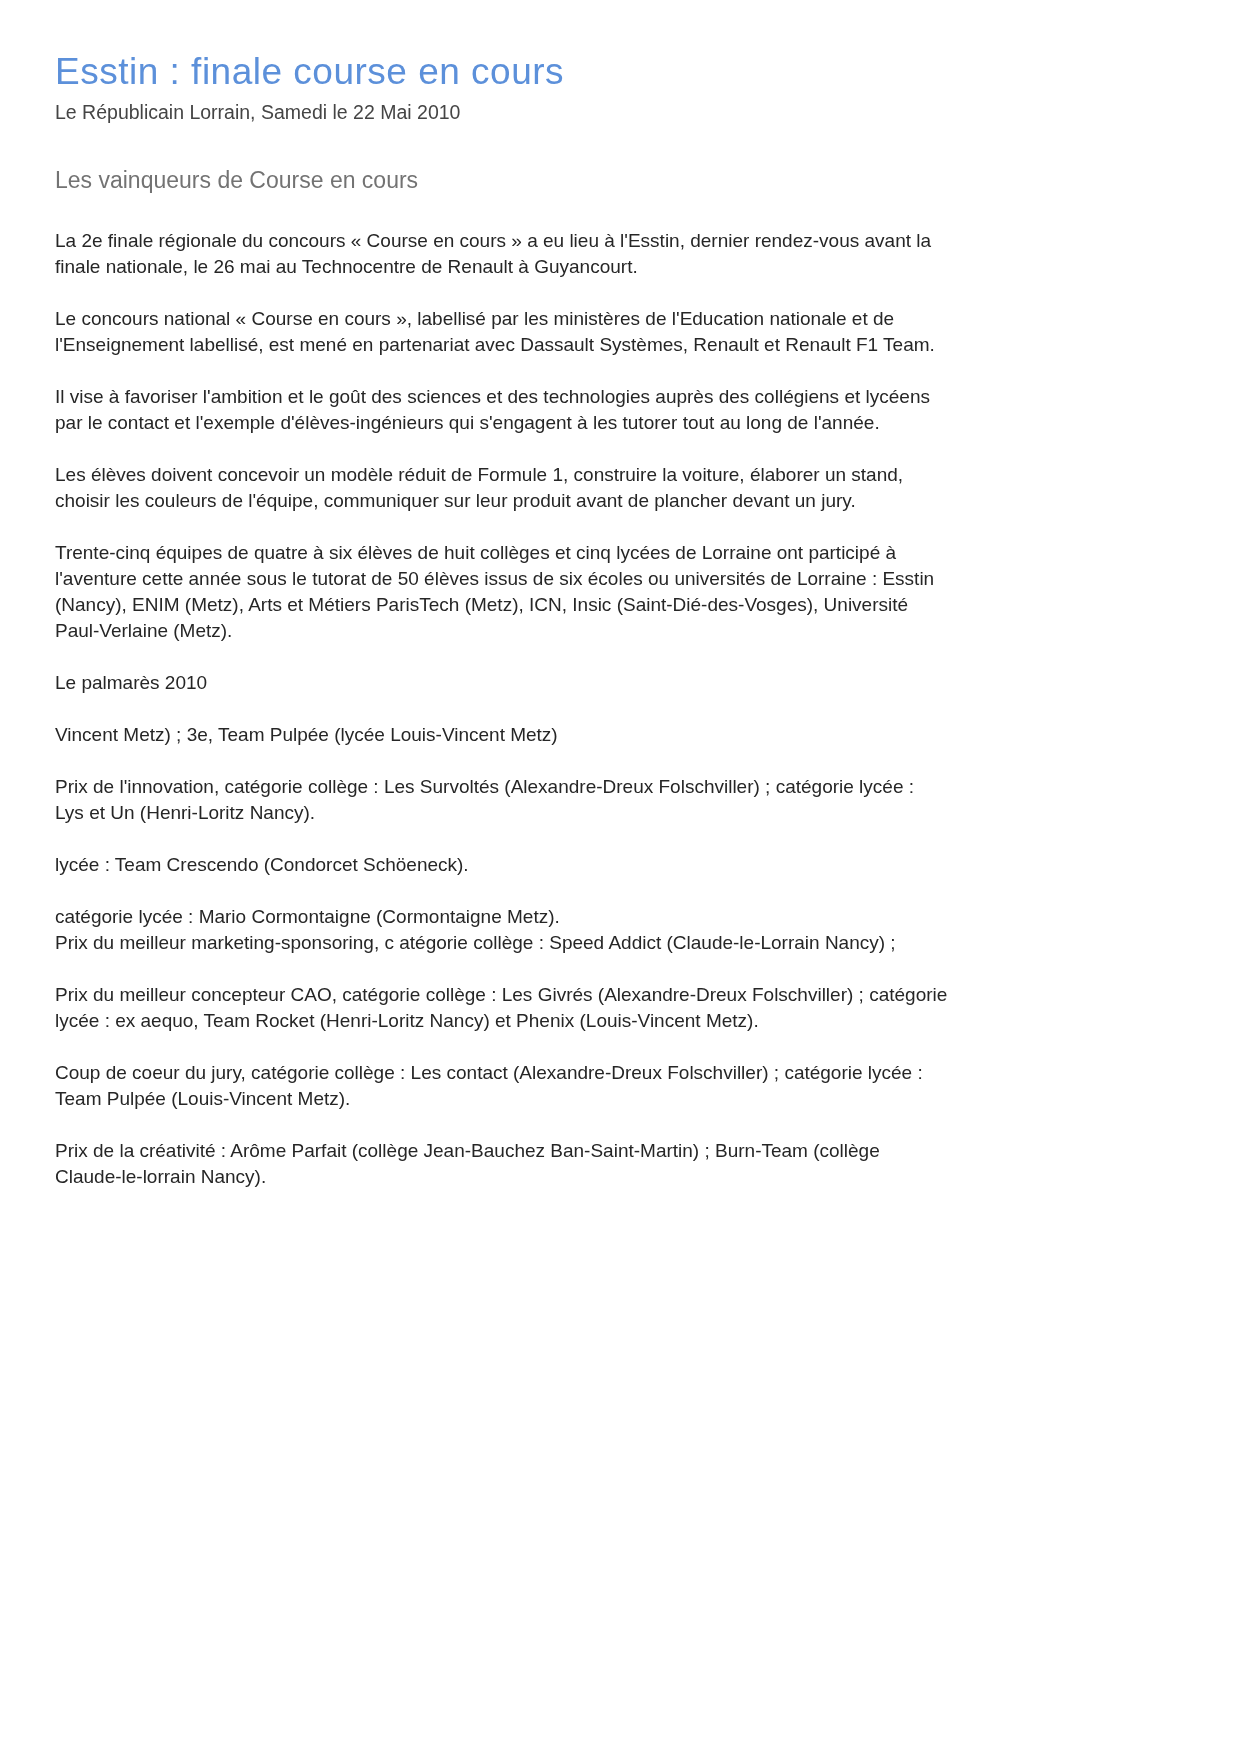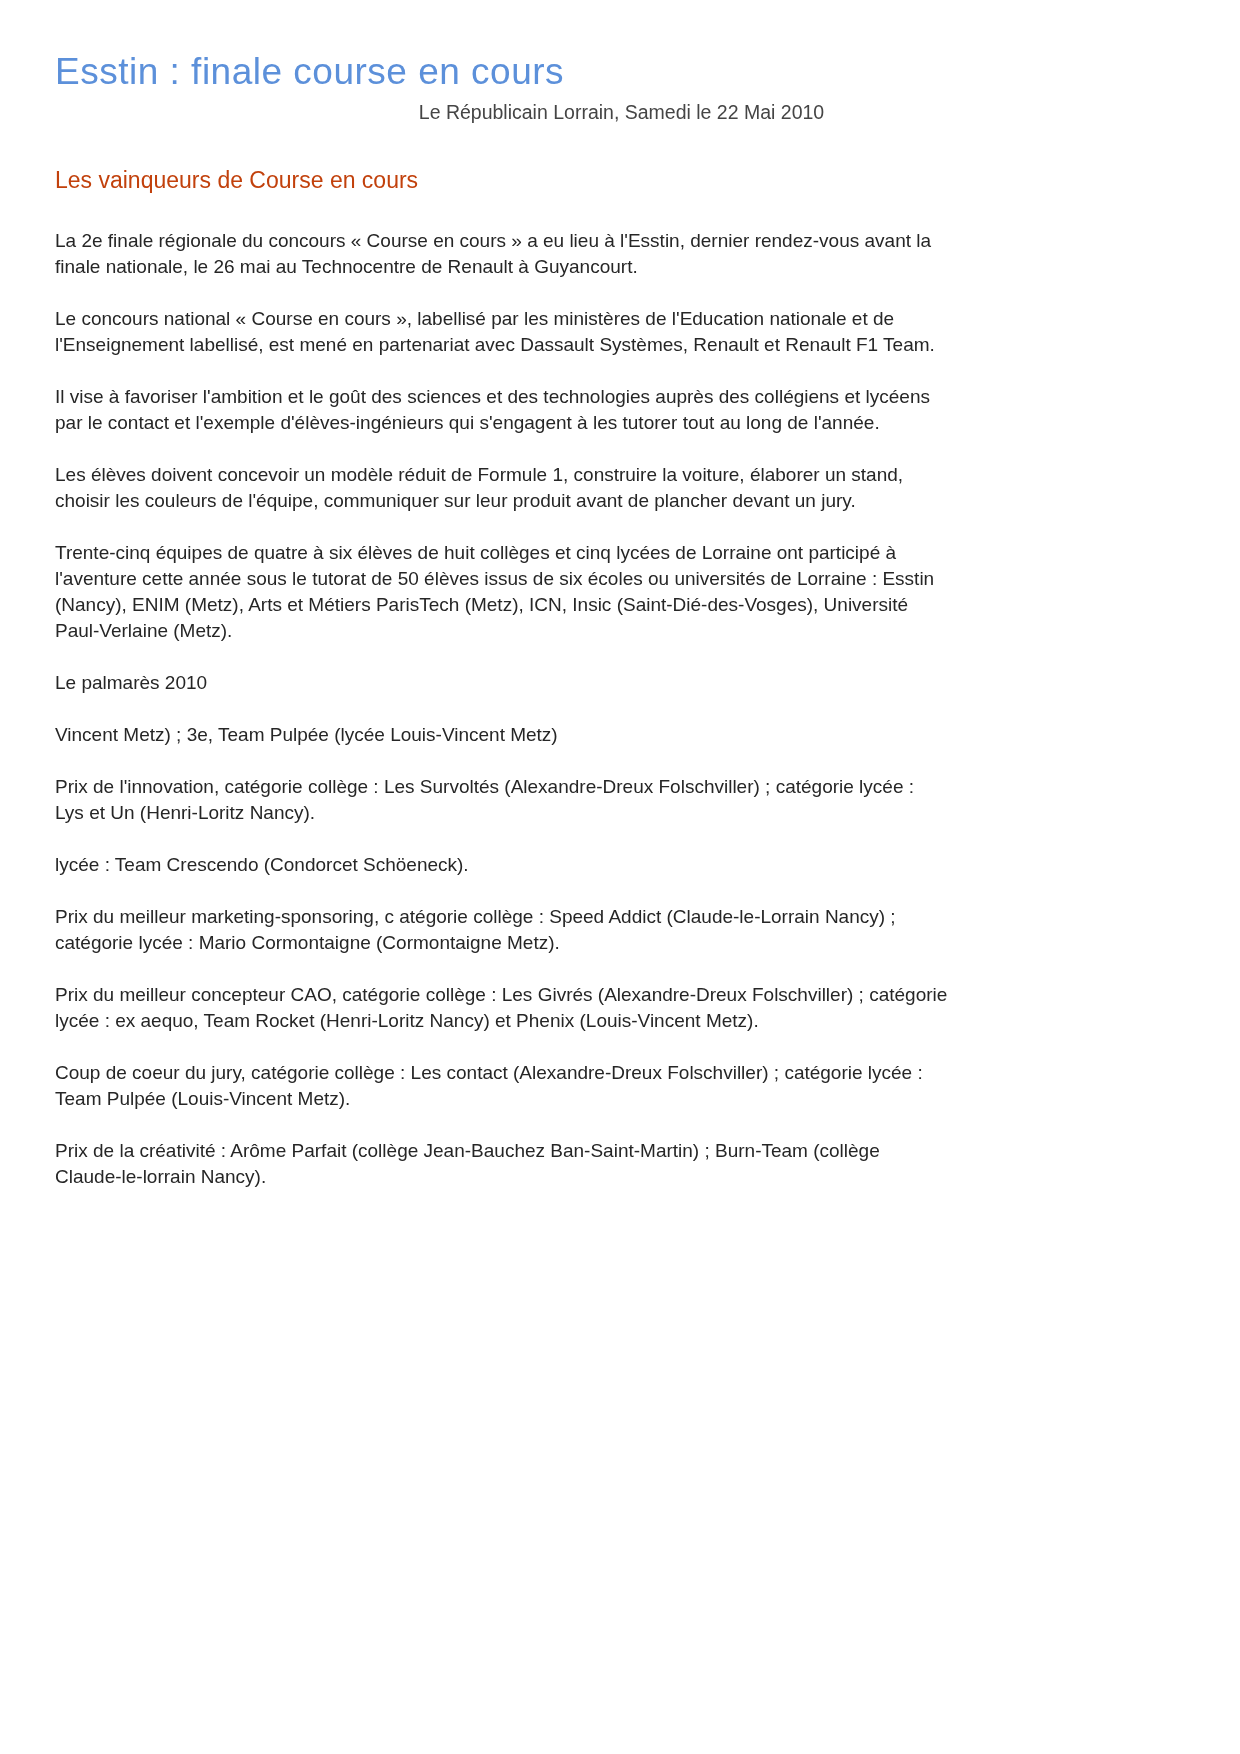--- a/index.html
+++ b/index.html
@@ -24,28 +24,27 @@
     font-weight: 400;
     letter-spacing: 0.5px;
     color: #5c90da; 
   }
   .source-line {
     margin: 0 0 42px 0;
     font-size: 19.5px;
     line-height: 24px;
     font-weight: 400;
     color: #454545;
-    text-align: center;
   }
   .section-heading {
     margin: 0 0 34px 0;
     font-size: 23px;
     line-height: 28px;
     font-weight: 400;
-    color: #c2410c;
+    color: #737373;
   }
   .body-copy p {
     margin: 0 0 26px 0;
     font-size: 19px;
     line-height: 26px;
     color: #262626;
   }
   .body-copy .line {
     display: block;
     white-space: pre-wrap;
@@ -91,22 +90,22 @@
         <span class="line">Vincent Metz) ; 3e, Team Pulpée (lycée Louis-Vincent Metz)</span>
       </p>
       <p>
         <span class="line">Prix de l'innovation, catégorie collège : Les Survoltés (Alexandre-Dreux Folschviller) ; catégorie lycée :</span>
         <span class="line">Lys et Un (Henri-Loritz Nancy).</span>
       </p>
       <p>
         <span class="line">lycée : Team Crescendo (Condorcet Schöeneck).</span>
       </p>
       <p>
+        <span class="line">catégorie lycée : Mario Cormontaigne (Cormontaigne Metz).</span>
         <span class="line">Prix du meilleur marketing-sponsoring, c atégorie collège : Speed Addict (Claude-le-Lorrain Nancy) ;</span>
-        <span class="line">catégorie lycée : Mario Cormontaigne (Cormontaigne Metz).</span>
       </p>
       <p>
         <span class="line">Prix du meilleur concepteur CAO, catégorie collège : Les Givrés (Alexandre-Dreux Folschviller) ; catégorie</span>
         <span class="line">lycée : ex aequo, Team Rocket (Henri-Loritz Nancy) et Phenix (Louis-Vincent Metz).</span>
       </p>
       <p>
         <span class="line">Coup de coeur du jury, catégorie collège : Les contact (Alexandre-Dreux Folschviller) ; catégorie lycée :</span>
         <span class="line">Team Pulpée (Louis-Vincent Metz).</span>
       </p>
       <p>

